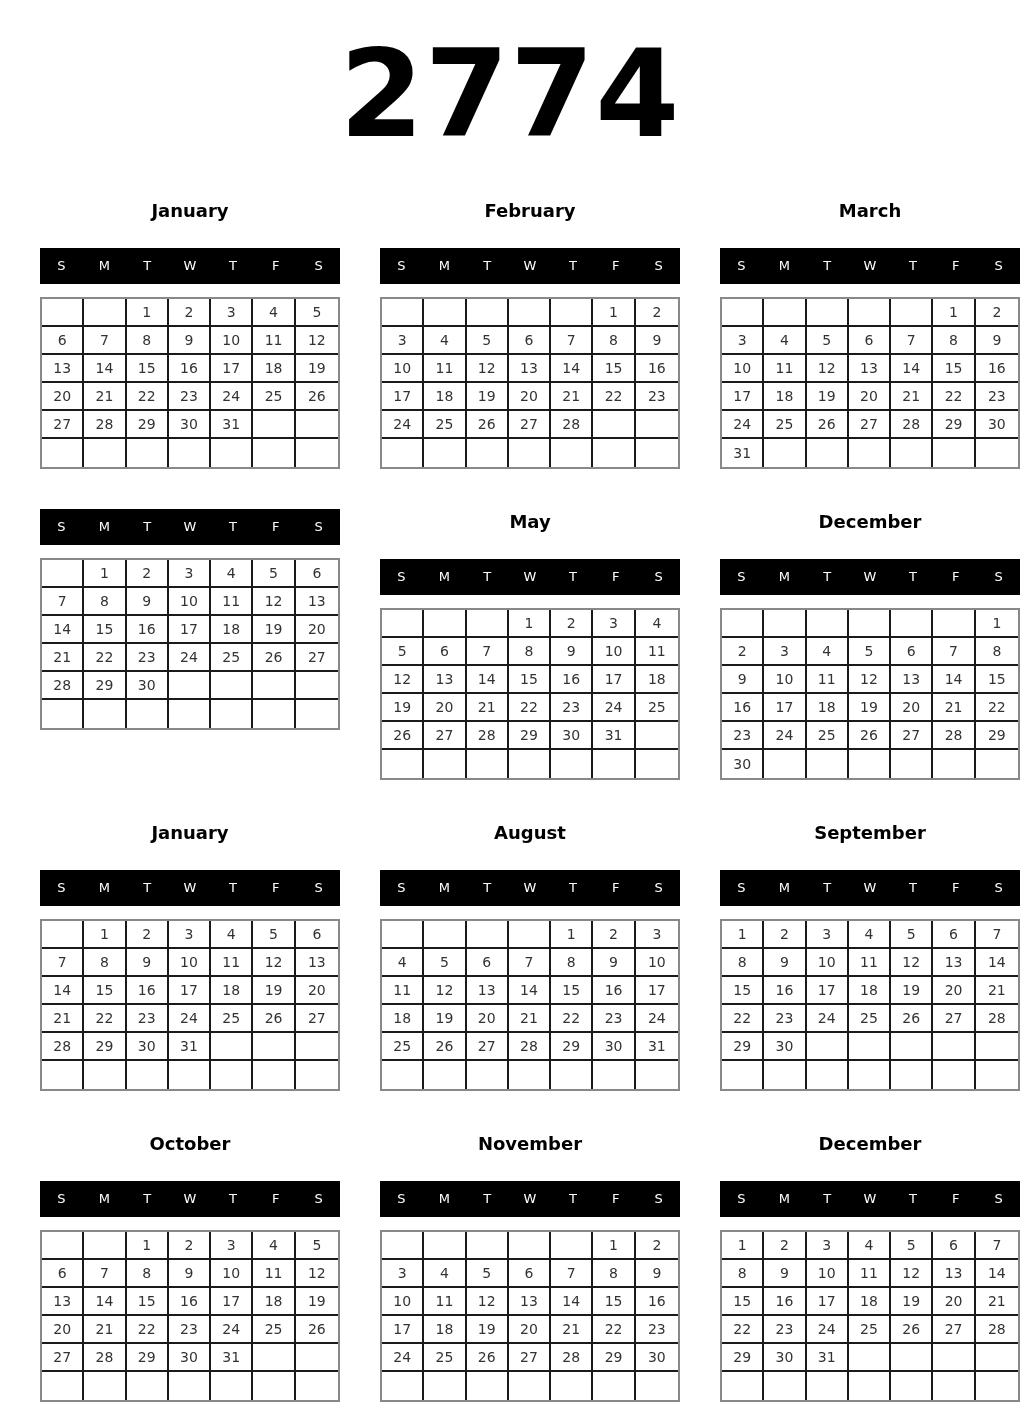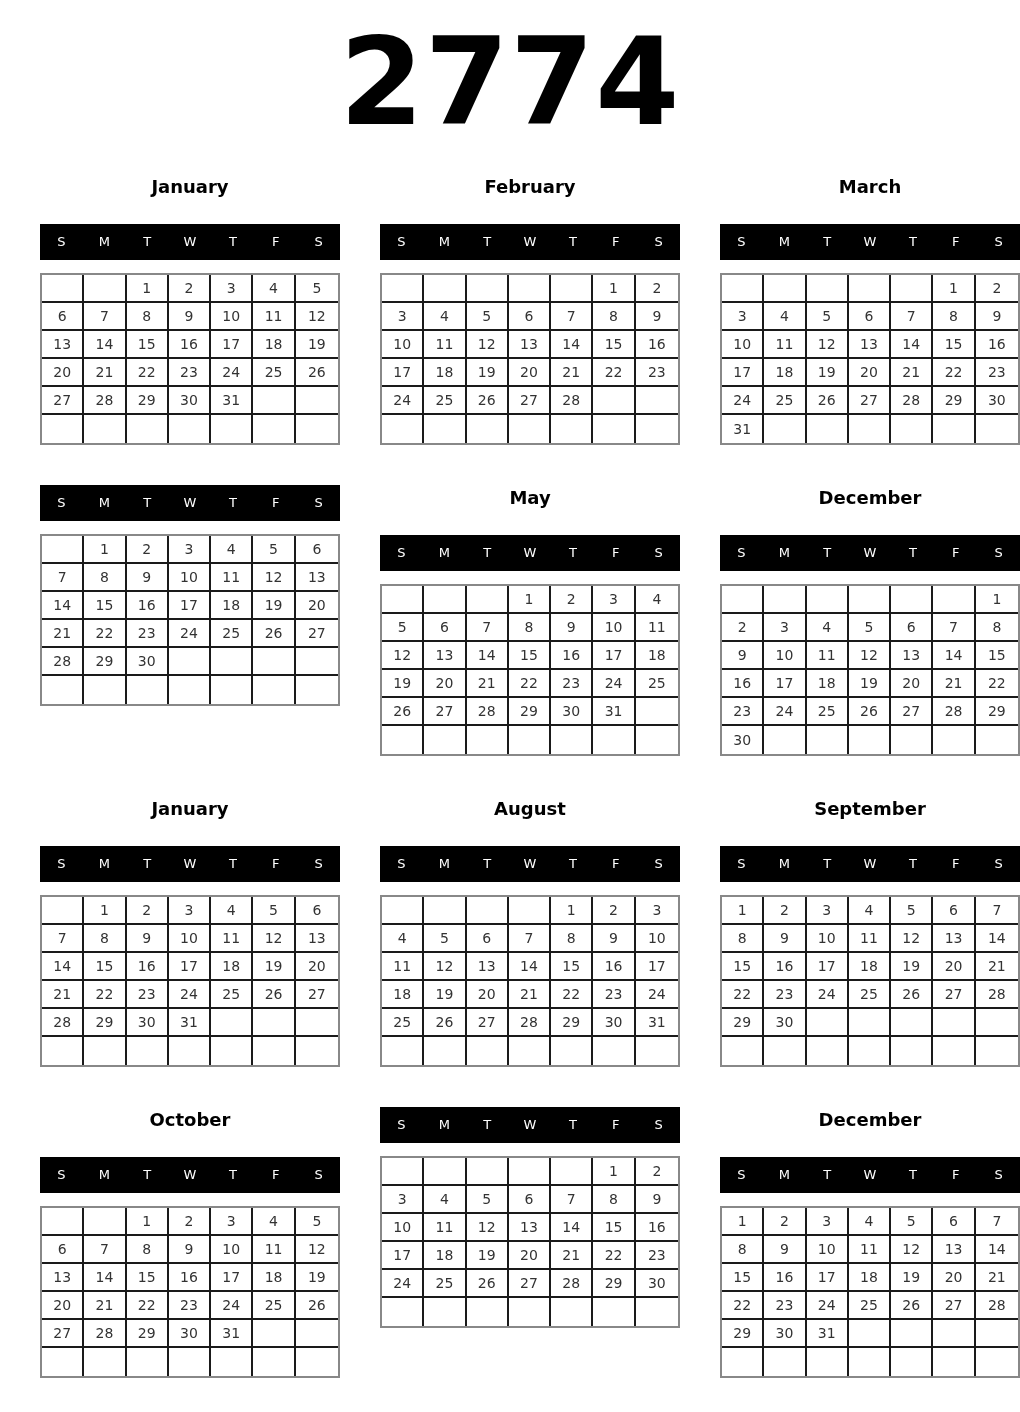--- a/index.html
+++ b/index.html
@@ -15,21 +15,21 @@
   html,body{margin:0;padding:0;}
   body{
     width:1020px;
     height:1412px;
     background:var(--page-bg);
     font-family:"DejaVu Sans","Liberation Sans",sans-serif;
     color:var(--title-text);
     overflow:hidden;
   }
   .year-title{
-    margin:0;
+    margin:12px;
     padding-top:20px;
     text-align:center;
     font-size:121px;
     line-height:126px;
     font-weight:bold;
     letter-spacing:1px;
     color:var(--title-text);
   }
   .months-grid{
     display:grid;
@@ -649,20 +649,21 @@
         <div class="date-cell"></div>
         <div class="date-cell"></div>
         <div class="date-cell"></div>
         <div class="date-cell"></div>
         <div class="date-cell"></div>
         <div class="date-cell"></div>
       </div>
   </section>
 
   <section class="month">
+    <h2 class="month-name">November</h2>
     <div class="dow-bar">
         <div class="dow">S</div>
         <div class="dow">M</div>
         <div class="dow">T</div>
         <div class="dow">W</div>
         <div class="dow">T</div>
         <div class="dow">F</div>
         <div class="dow">S</div>
       </div>
     <div class="cal-grid">

